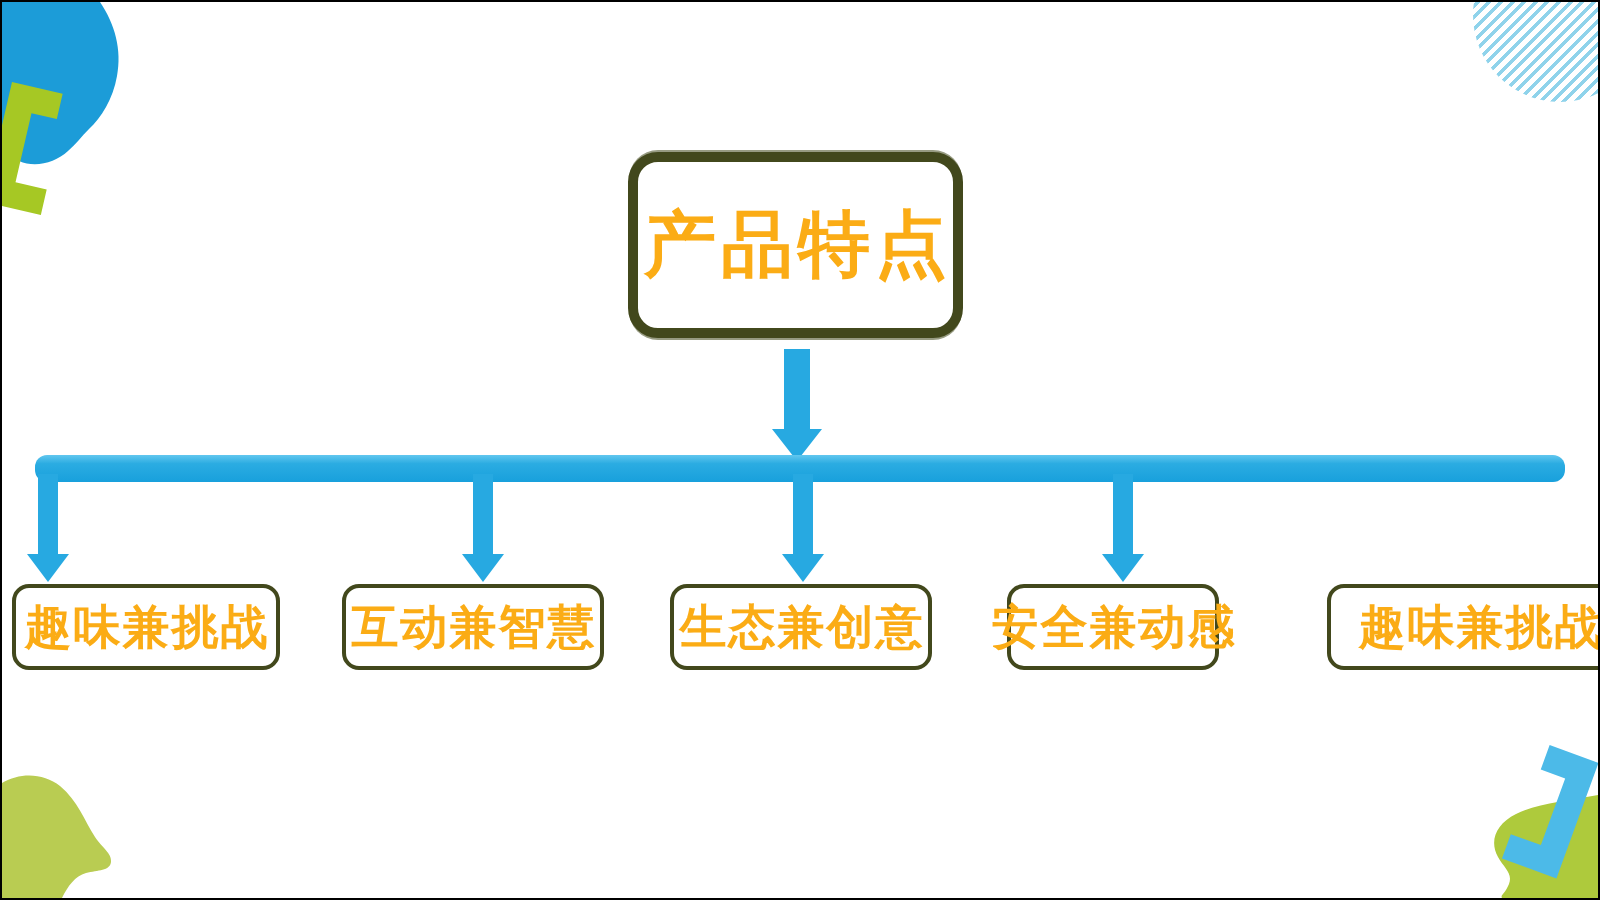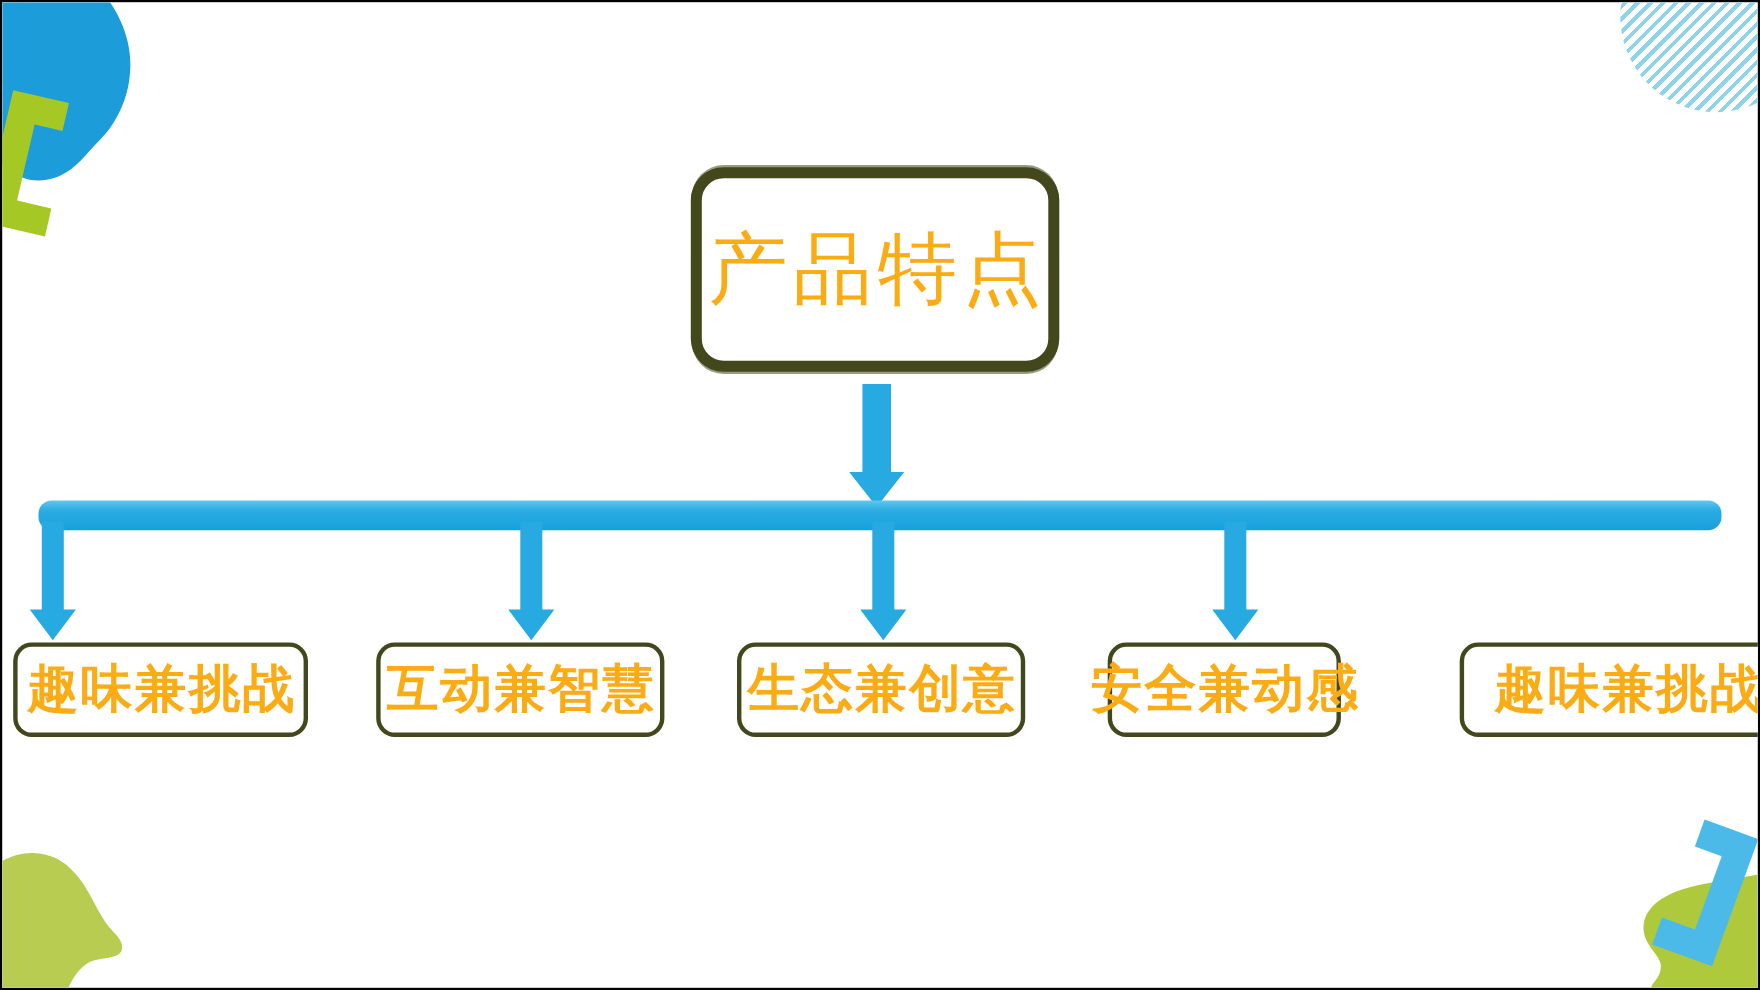--- a/index.html
+++ b/index.html
@@ -27,21 +27,21 @@
     box-sizing:border-box;
     background:#ffffff;
     border:10px solid var(--box-border-olive,#42481C);
     border-radius:30px;
     display:flex;align-items:center;justify-content:center;
     box-shadow:0 -3px 0 -1px rgba(66,72,28,.55), 0 3px 0 -1px rgba(66,72,28,.55);
     z-index:3;
   }
   .title-box .label{
     color:var(--text-orange,#FBAC15);
-    font-size:72px;font-weight:normal;letter-spacing:5px;
+    font-size:72px;font-weight:bold;letter-spacing:5px;
     white-space:nowrap;line-height:1;padding-left:5px;
   }
   .node-box{
     position:absolute;top:582px;height:86px;
     box-sizing:border-box;
     background:#ffffff;
     border:4px solid var(--box-border-olive,#42481C);
     border-radius:17px;
     display:flex;align-items:center;justify-content:center;
     z-index:3;

